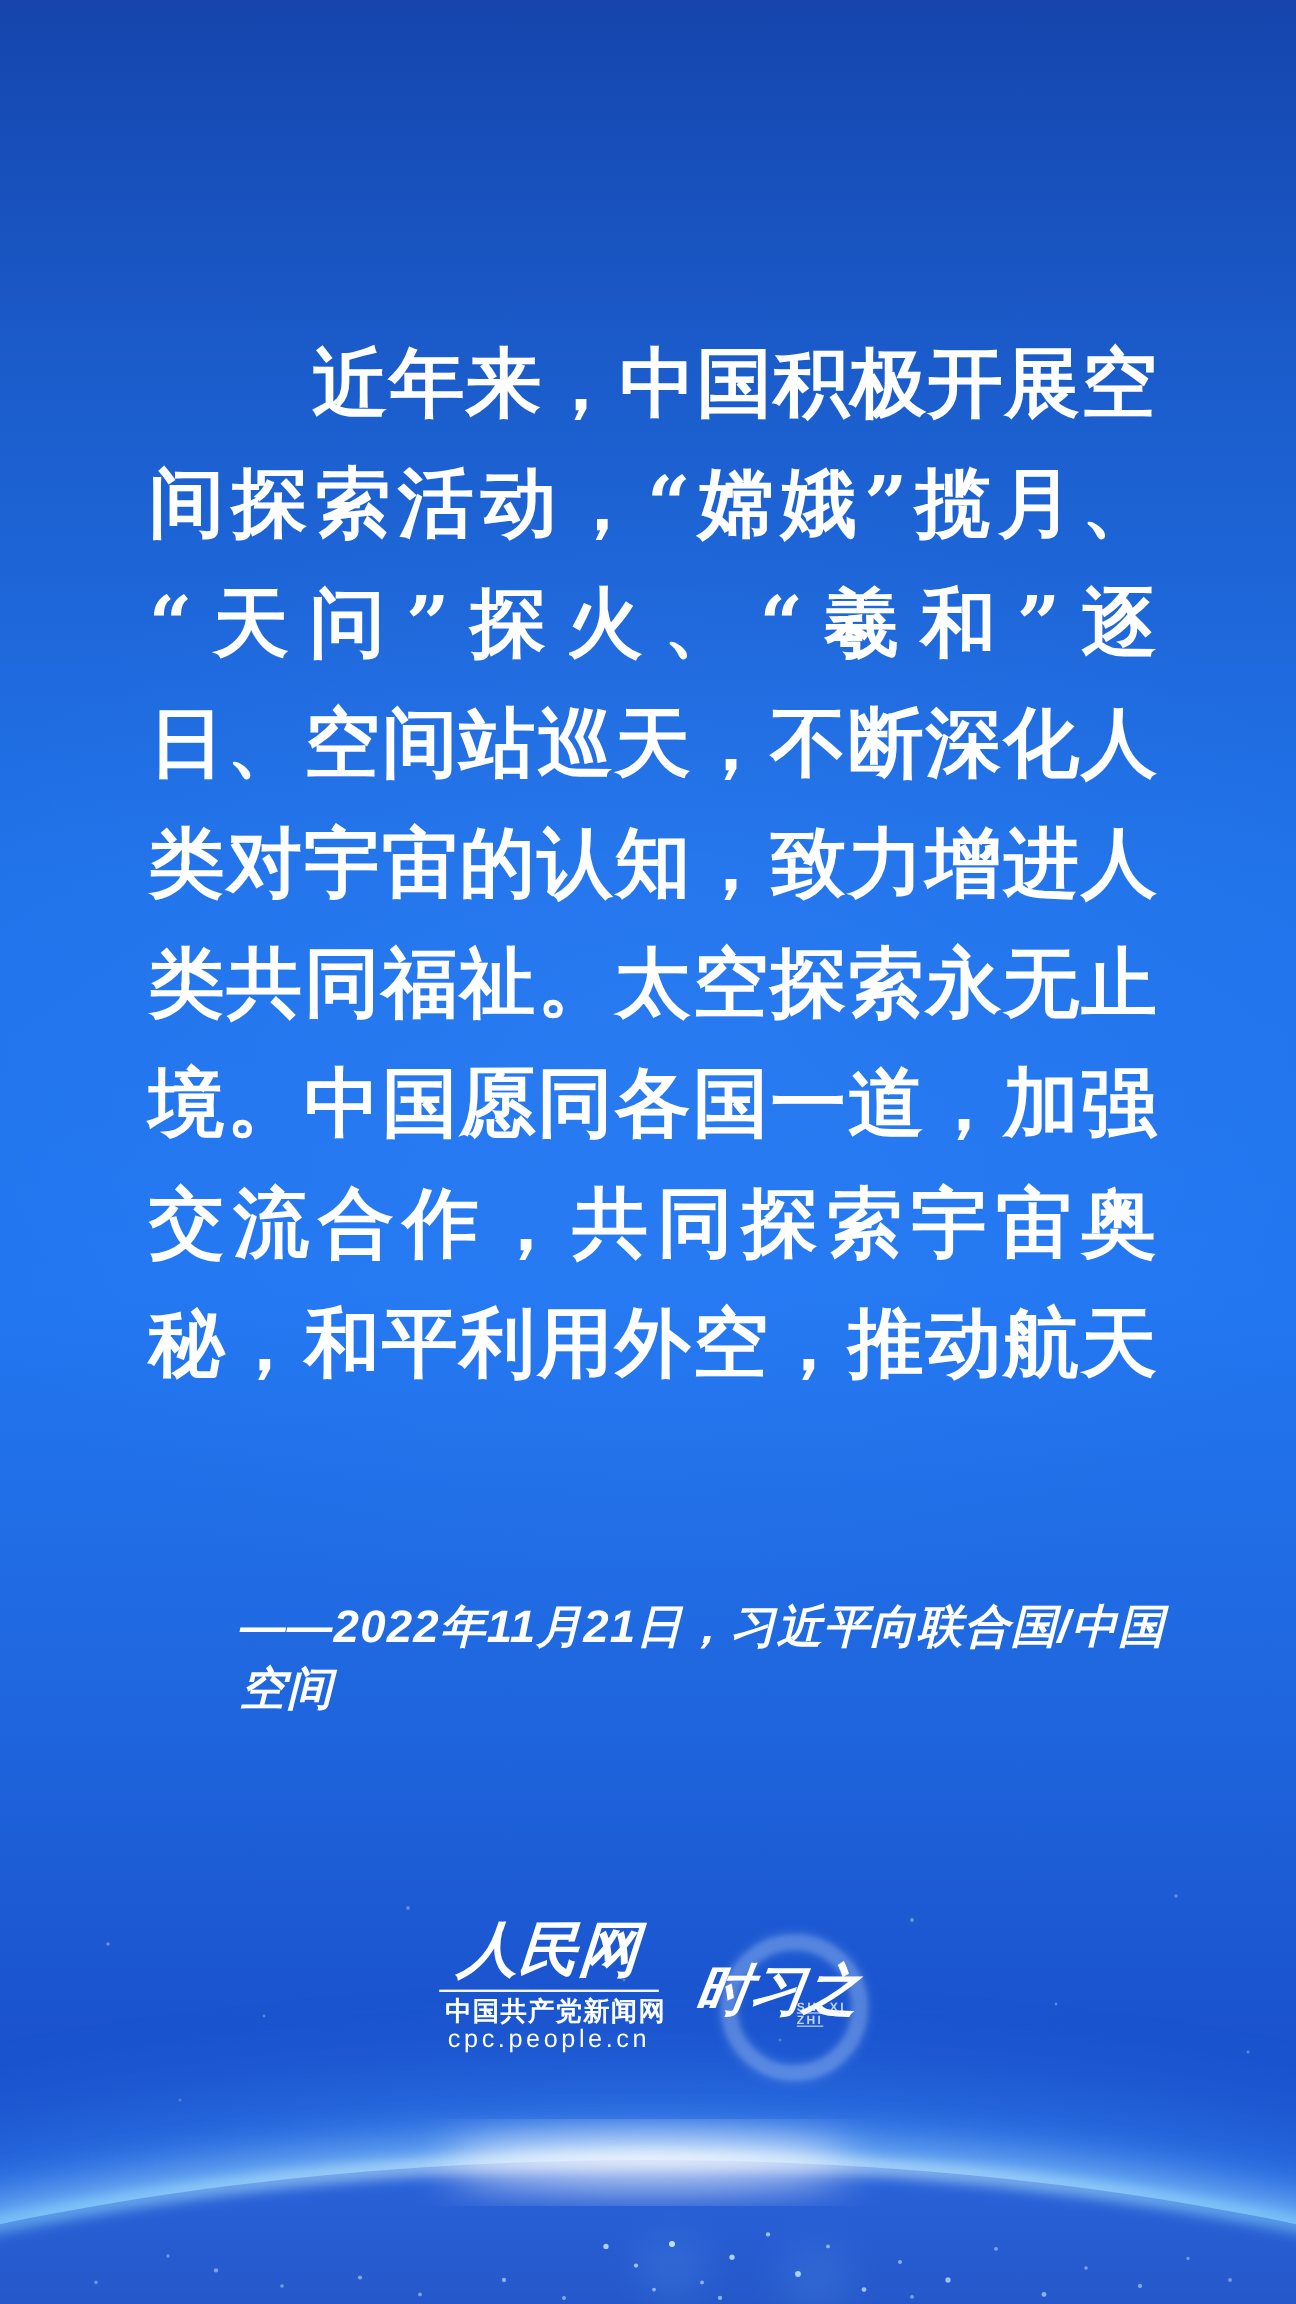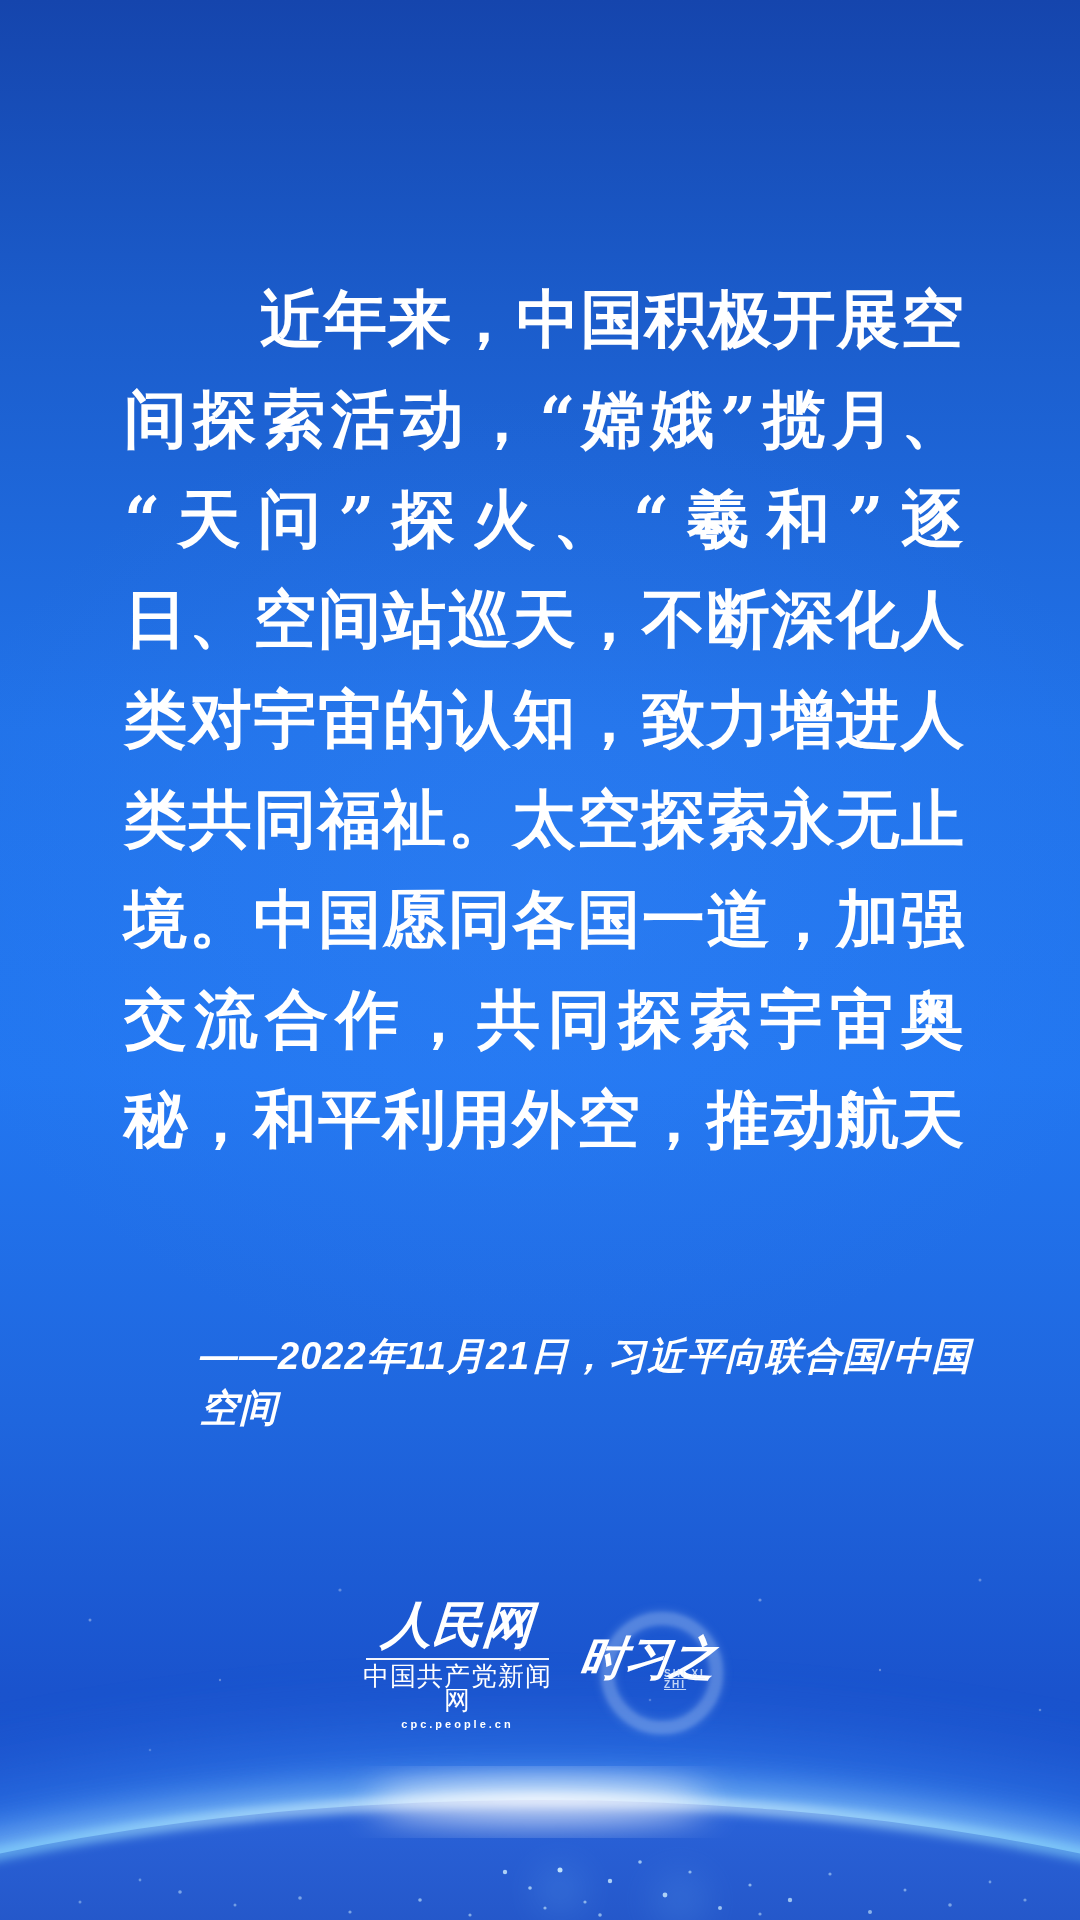--- a/index.html
+++ b/index.html
@@ -30,22 +30,22 @@
   .attr-line.first{padding-left:76px;font-style:italic;}
   
   .footer-logos{position:absolute;left:0;top:1594px;width:1080px;height:130px;z-index:3;}
   .pd-logo{position:absolute;left:360px;top:0;width:195px;text-align:center;}
   .pd-wordmark{
     font-family:"DejaVu Serif","Liberation Serif",serif;
     font-style:italic;font-weight:bold;font-size:50px;line-height:62px;
     transform:skewX(-4deg);
   }
   .pd-divider{height:2px;background:#ffffff;margin:2px 6px 4px 6px;opacity:.95;}
-  .pd-name{font-size:26px;font-weight:normal;letter-spacing:1px;line-height:24px;}
-  .pd-url{font-size:11px;font-weight:bold;letter-spacing:3px;line-height:20px;margin-top:2px;}
+  .pd-name{font-size:22px;font-weight:bold;letter-spacing:1px;line-height:24px;text-align:right;}
+  .pd-url{font-size:21px;font-weight:normal;letter-spacing:3px;line-height:20px;margin-top:2px;}
   .sxz-logo{position:absolute;left:570px;top:0;width:160px;height:130px;}
   .sxz-ring{
     position:absolute;left:31px;top:18px;width:96px;height:96px;border-radius:50%;
     border:13px solid rgba(220,237,255,.30);filter:blur(2px);
     box-shadow:0 0 10px rgba(190,220,255,.25), inset 0 0 8px rgba(190,220,255,.25);
   }
   .sxz-wordmark{
     position:absolute;left:10px;top:34px;width:140px;
     font-size:46px;font-weight:bold;font-style:italic;letter-spacing:-1px;
     transform:skewX(-8deg);white-space:nowrap;

